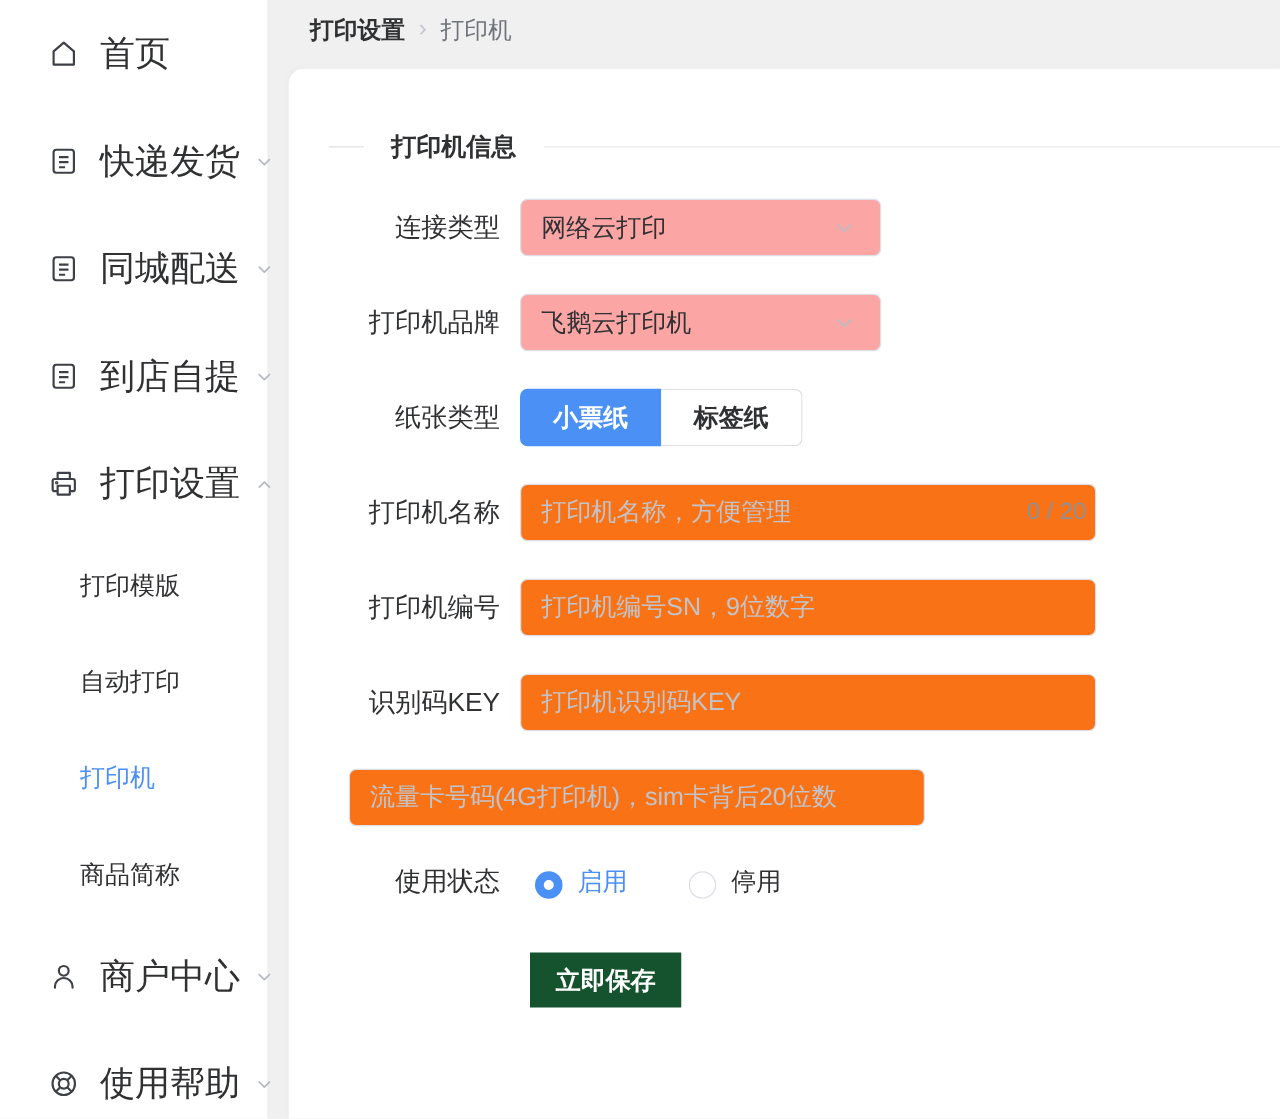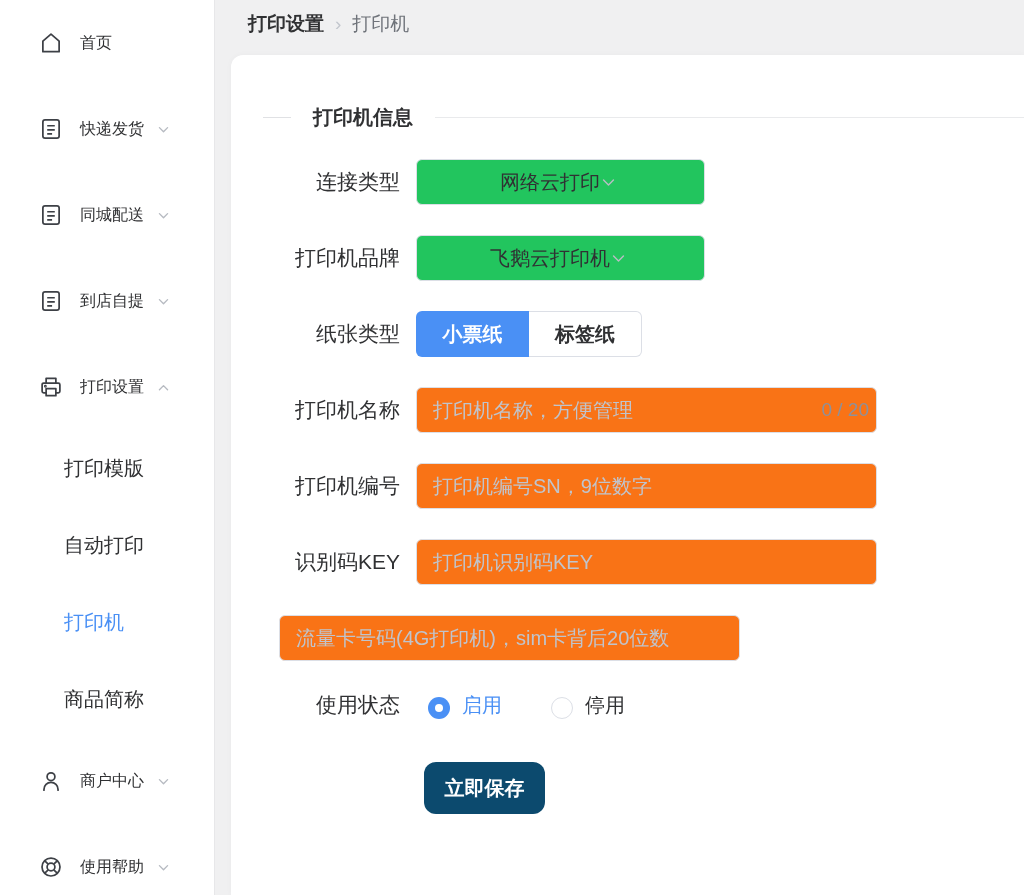--- a/index.html
+++ b/index.html
@@ -6,21 +6,21 @@
   html,body { width:1024px; height:895px; overflow:hidden; }
   body {
     font-family:"Liberation Sans","DejaVu Sans",sans-serif;
     display:flex; background:#f0f0f1; color:#303133;
   }
   
   .sidebar { width:215px; flex-shrink:0; background:#fff; border-right:1px solid #e7e7e9; }
   .nav-item { height:86px; display:flex; align-items:center; padding-left:38px; cursor:pointer; }
   .nav-icon { width:26px; height:26px; margin-right:16px; color:#3d4046; display:flex; align-items:center; justify-content:center; flex-shrink:0; }
   .nav-icon svg { width:26px; height:26px; }
-  .nav-label { font-size:16px; color:#303133; white-space:nowrap; }
+  .nav-label { font-size:28px; color:#303133; white-space:nowrap; }
   .nav-chevron { margin-left:12px; color:#b6bac1; display:flex; }
   .nav-chevron svg { width:15px; height:15px; }
   .nav-sub { height:77px; display:flex; align-items:center; padding-left:64px; font-size:20px; color:#303133; cursor:pointer; }
   .nav-sub.active { color:#4a90f5; }
   
   .main { flex:1; min-width:0; display:flex; flex-direction:column; }
   .breadcrumb { height:48px; display:flex; align-items:center; padding-left:33px; flex-shrink:0; }
   .bc-parent { font-weight:bold; font-size:19px; color:#303133; cursor:pointer; }
   .bc-sep { color:#c2c6cd; font-size:19px; margin:0 11px; }
   .bc-current { font-size:19px; color:#6f737a; }
@@ -29,22 +29,22 @@
   .section-header { display:flex; align-items:center; margin-left:32px; height:28px; }
   .sh-line-left { width:28px; height:1px; background:#e0e1e4; }
   .section-title { margin:0 22px; font-size:20px; font-weight:bold; color:#303133;text-align:right; }
   .sh-line-right { flex:1; height:1px; background:#e9eaec; }
   
   .form { margin-top:28px; }
   .row { display:flex; align-items:center; margin:0 0 30px 32px; }
   .row-label { width:137px; text-align:right; font-size:21px; color:#303133; flex-shrink:0; white-space:nowrap; }
   .control { margin-left:16px; }
   
-  .select { width:289px; height:46px; border:1px solid #dcdfe6; border-radius:6px; background:#22c55e;
-            display:flex; align-items:center; justify-content:center; padding:0 20px 0 16px; cursor:pointer; }
+  .select { width:289px; height:46px; border:1px solid #dcdfe6; border-radius:6px; background:#fca5a5;
+            display:flex; align-items:center; justify-content:space-between; padding:0 20px 0 16px; cursor:pointer; }
   .select-value { font-size:20px; color:#303133; }
   .select-arrow { color:#b9bdc4; display:flex; }
   .select-arrow svg { width:17px; height:17px; }
   
   .seg { display:flex; }
   .seg-btn { height:46px; min-width:113px; padding:0 24px; display:flex; align-items:center; justify-content:center;
              font-size:20px; font-weight:600; cursor:pointer; font-family:inherit; }
   .seg-on  { background:#4a90f5; color:#fff; border:none; border-radius:6px 0 0 6px; }
   .seg-off { background:#fff; color:#303133; border:1px solid #dcdfe6; border-left:none; border-radius:0 6px 6px 0; }
   
@@ -60,22 +60,22 @@
   .radio { display:flex; align-items:flex-end; cursor:pointer; }
   .radio + .radio { margin-left:49px; }
   .radio-circle { width:22px; height:22px; border-radius:50%; flex-shrink:0; position:relative; }
   .radio-on  { background:#4a90f5; }
   .radio-on::after { content:""; position:absolute; width:8px; height:8px; background:#fff; border-radius:50%; top:7px; left:7px; }
   .radio-off { background:#fff; border:1px solid #dcdfe6; }
   .radio-label { margin-left:12px; font-size:20px; }
   .lbl-on  { color:#4a90f5; }
   .lbl-off { color:#303133; }
   
-  .save-btn { display:block; margin:43px 0 0 193px; width:121px; height:52px; background:#0c4a6e; color:#fff;
-              font-size:20px; font-weight:bold; border:none; border-radius:12px; cursor:pointer; font-family:inherit; }
+  .save-btn { display:block; margin:43px 0 0 193px; width:121px; height:44px; background:#14532d; color:#fff;
+              font-size:20px; font-weight:bold; border:none; border-radius:0; cursor:pointer; font-family:inherit; }
 </style>
 </head>
 <body>
 
 <aside class="sidebar">
 
   <div class="nav-item">
     <span class="nav-icon">
       <svg viewBox="0 0 24 24" fill="none" stroke="currentColor" stroke-width="1.6" stroke-linejoin="round">
           <path d="M4.5 10.2 L12 3.8 L19.5 10.2 V20 H4.5 Z"></path>

